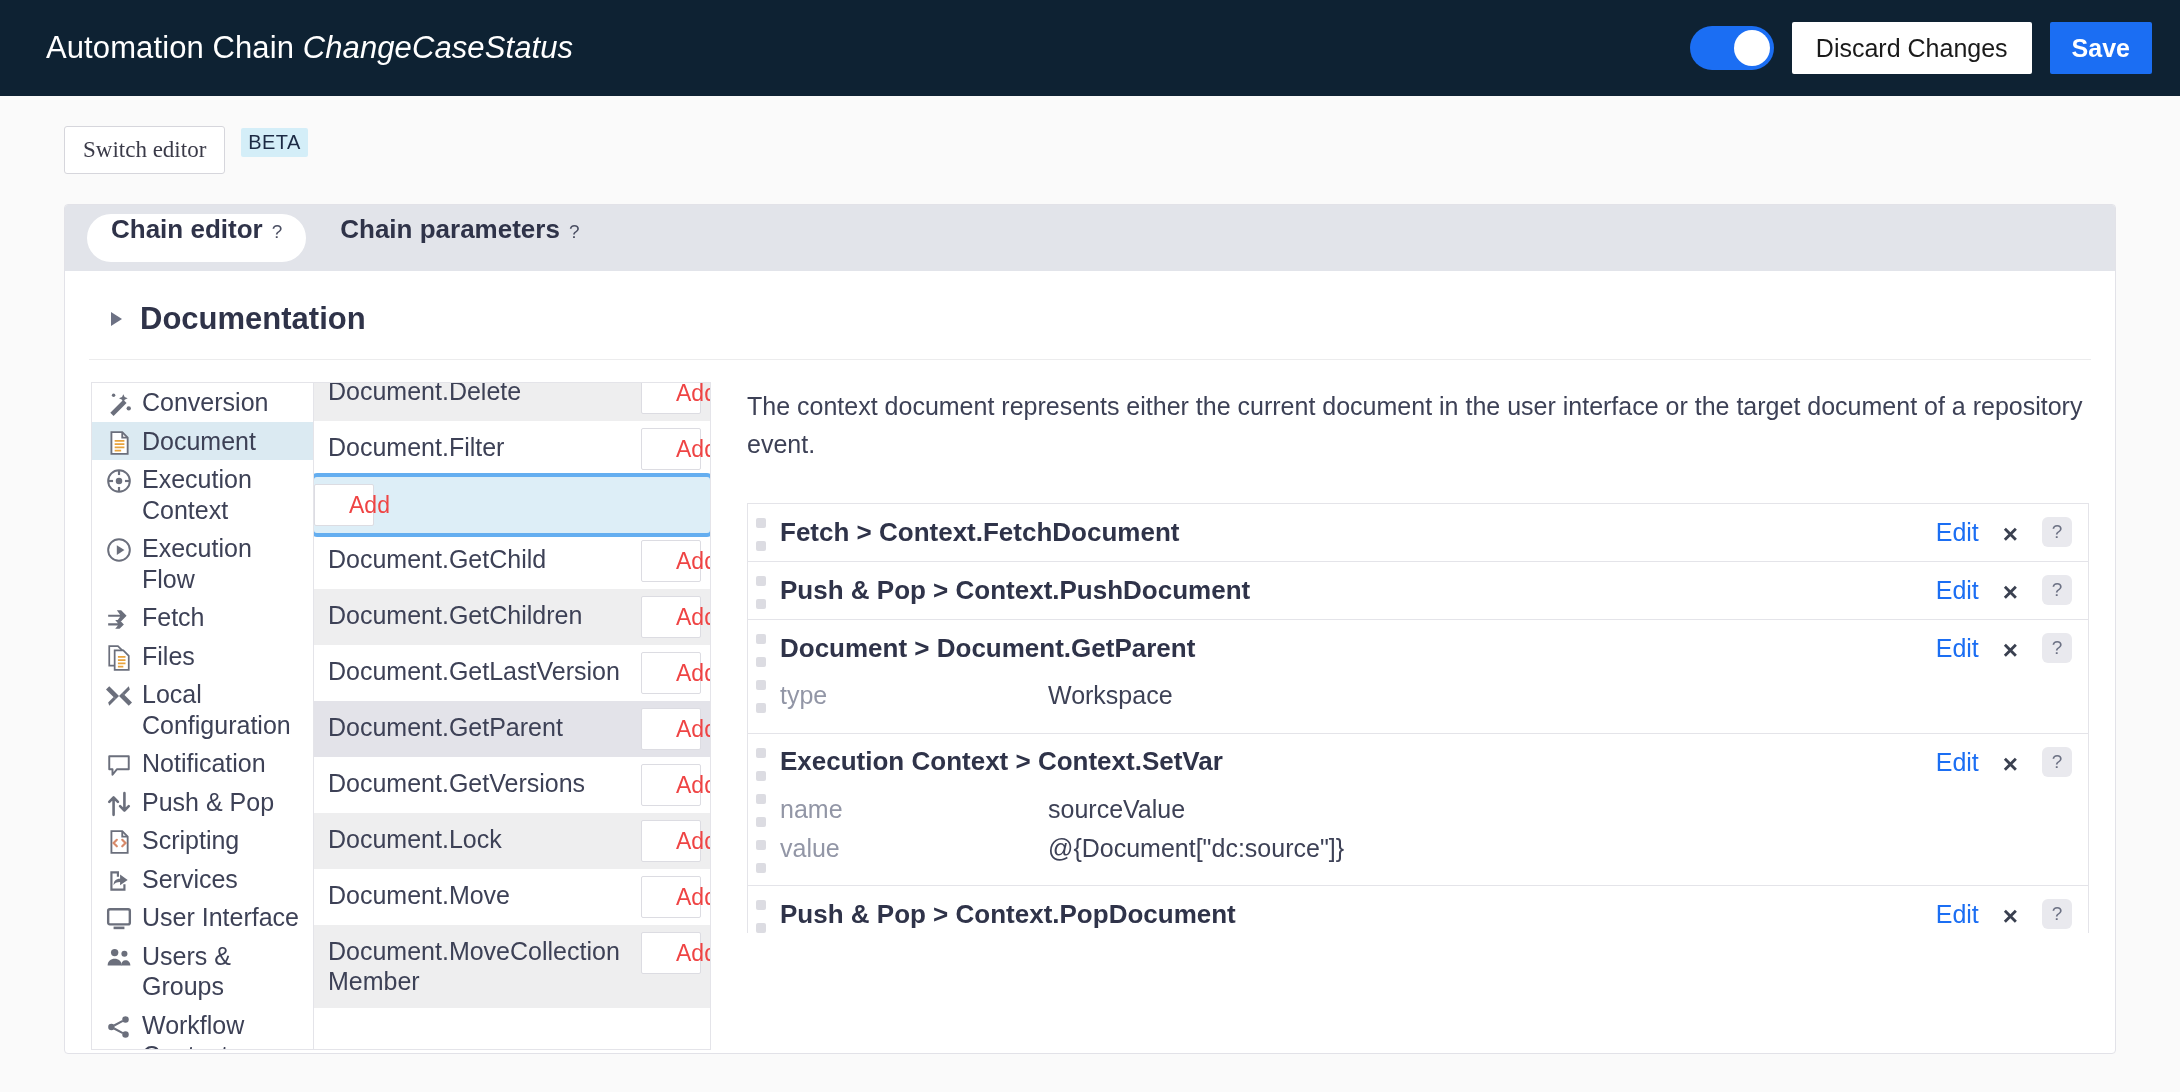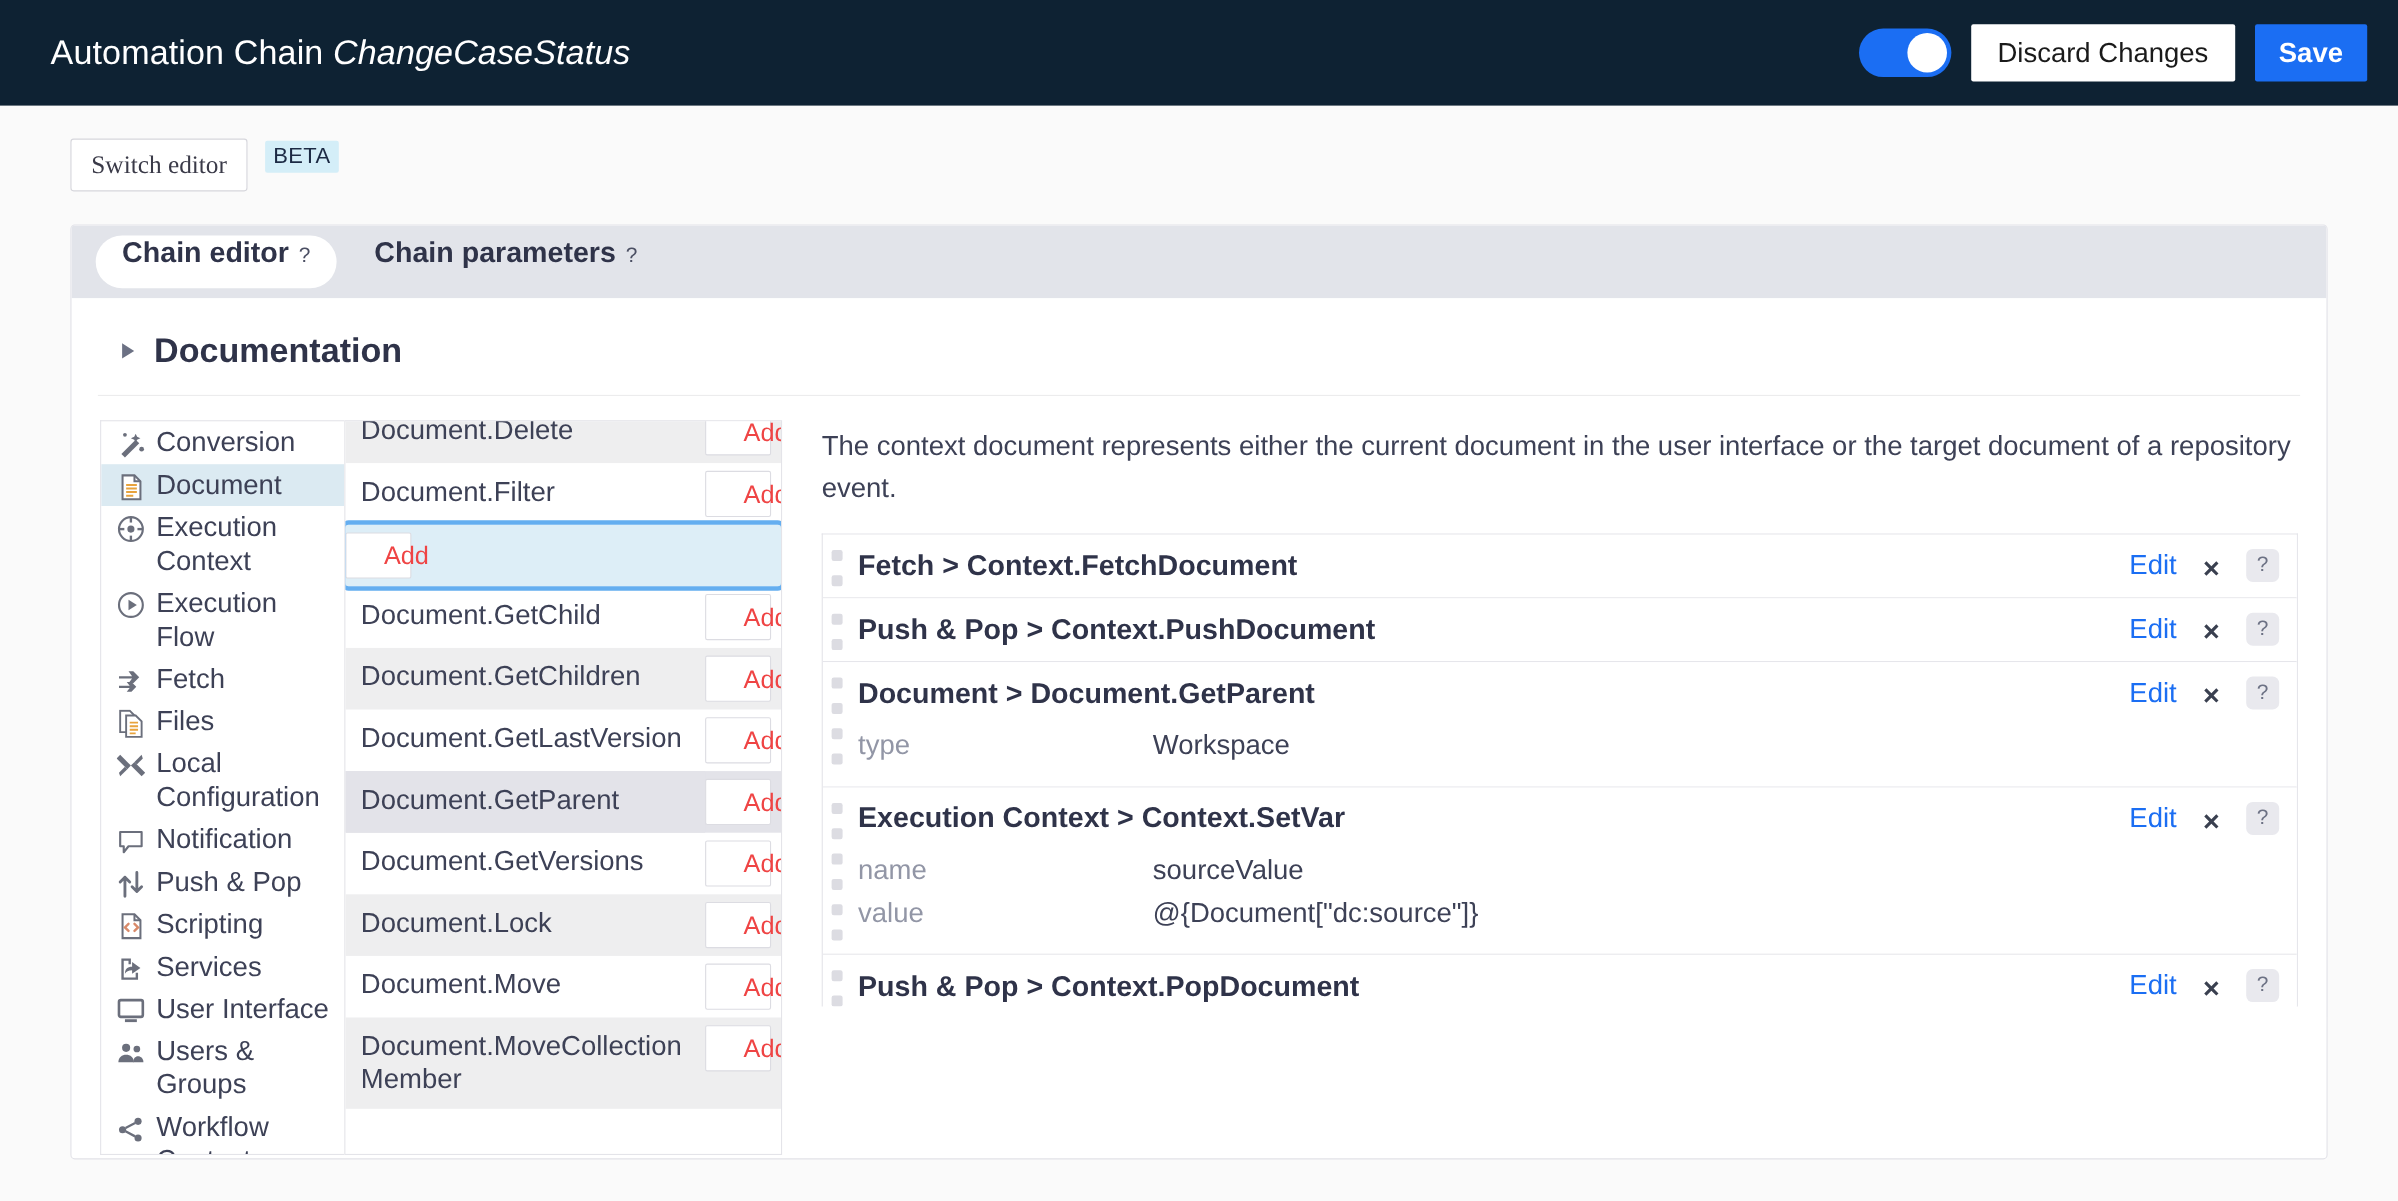--- a/index.html
+++ b/index.html
@@ -273,21 +273,21 @@
     height: 50px;
     padding: 0 18px;
     font-size: 24px;
     color: #3d4156;
     font-family: inherit;
     cursor: pointer;
     border-radius: 2px;
   }
 
   .op-cards {
-    margin-top: 22px;
+    margin-top: 40px;
     border: 1px solid #e4e4e9;
     border-bottom: none;
     overflow: hidden;
     max-height: 430px;
   }
   .opcard {
     border-bottom: 1px solid #e4e4e9;
     display: flex;
     position: relative;
     background: #ffffff;

